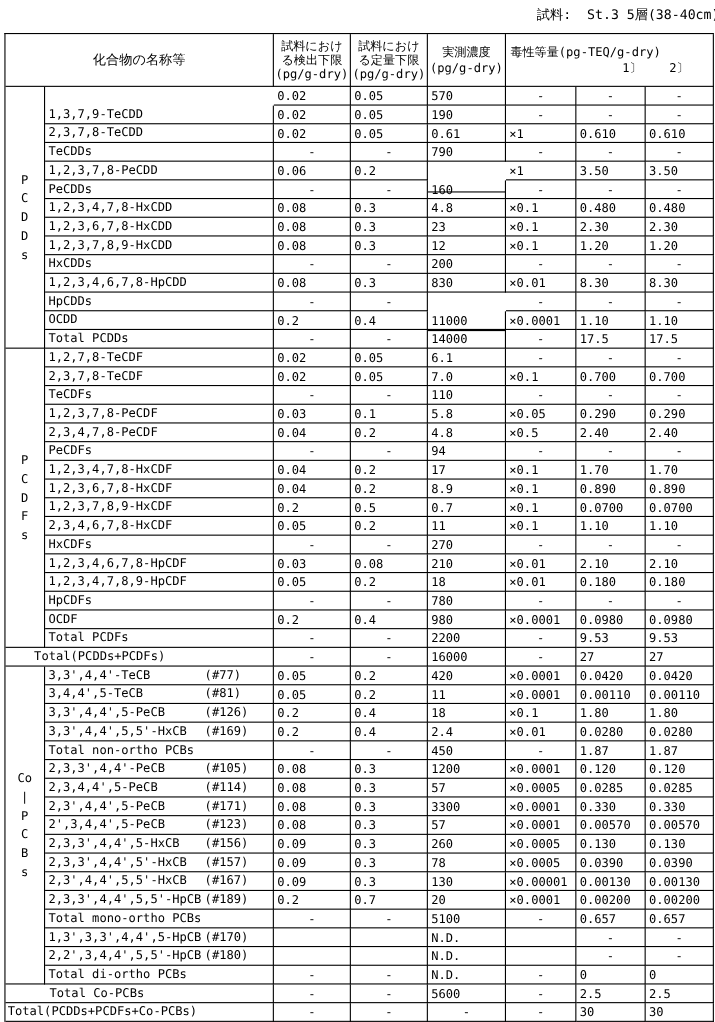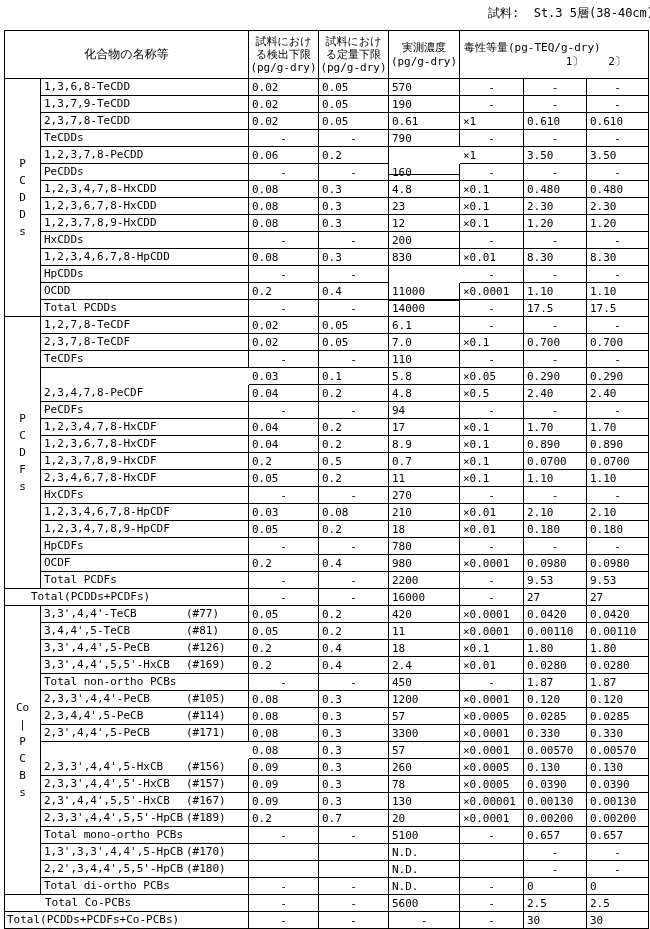--- a/index.html
+++ b/index.html
@@ -56,21 +56,20 @@
       <span class="t2">2〕</span>
     </div>
   </div>
 <div class="cell gcell" style="grid-area: 2 / 1 / span 14;">
       <div>P</div>
       <div>C</div>
       <div>D</div>
       <div>D</div>
       <div>s</div>
     </div>
-    <div class="cell ncell" style="grid-row: 2;"><span class="nm">1,3,6,8-TeCDD</span></div>
     <div class="cell vcell" style="grid-area: 2 / 3;">0.02</div>
     <div class="cell vcell" style="grid-area: 2 / 4;">0.05</div>
     <div class="cell vcell" style="grid-area: 2 / 5;">570</div>
     <div class="cell vcell ctr" style="grid-area: 2 / 6;">-</div>
     <div class="cell vcell ctr" style="grid-area: 2 / 7;">-</div>
     <div class="cell vcell ctr" style="grid-area: 2 / 8;">-</div>
     <div class="cell ncell" style="grid-row: 3;"><span class="nm">1,3,7,9-TeCDD</span></div>
     <div class="cell vcell" style="grid-area: 3 / 3;">0.02</div>
     <div class="cell vcell" style="grid-area: 3 / 4;">0.05</div>
     <div class="cell vcell" style="grid-area: 3 / 5;">190</div>
@@ -182,20 +181,21 @@
     <div class="cell vcell" style="grid-area: 17 / 6;">×0.1</div>
     <div class="cell vcell" style="grid-area: 17 / 7;">0.700</div>
     <div class="cell vcell" style="grid-area: 17 / 8;">0.700</div>
     <div class="cell ncell" style="grid-row: 18;"><span class="nm">TeCDFs</span></div>
     <div class="cell vcell ctr" style="grid-area: 18 / 3;">-</div>
     <div class="cell vcell ctr" style="grid-area: 18 / 4;">-</div>
     <div class="cell vcell" style="grid-area: 18 / 5;">110</div>
     <div class="cell vcell ctr" style="grid-area: 18 / 6;">-</div>
     <div class="cell vcell ctr" style="grid-area: 18 / 7;">-</div>
     <div class="cell vcell ctr" style="grid-area: 18 / 8;">-</div>
+    <div class="cell ncell" style="grid-row: 19;"><span class="nm">1,2,3,7,8-PeCDF</span></div>
     <div class="cell vcell" style="grid-area: 19 / 3;">0.03</div>
     <div class="cell vcell" style="grid-area: 19 / 4;">0.1</div>
     <div class="cell vcell" style="grid-area: 19 / 5;">5.8</div>
     <div class="cell vcell" style="grid-area: 19 / 6;">×0.05</div>
     <div class="cell vcell" style="grid-area: 19 / 7;">0.290</div>
     <div class="cell vcell" style="grid-area: 19 / 8;">0.290</div>
     <div class="cell ncell" style="grid-row: 20;"><span class="nm">2,3,4,7,8-PeCDF</span></div>
     <div class="cell vcell" style="grid-area: 20 / 3;">0.04</div>
     <div class="cell vcell" style="grid-area: 20 / 4;">0.2</div>
     <div class="cell vcell" style="grid-area: 20 / 5;">4.8</div>
@@ -343,20 +343,21 @@
     <div class="cell vcell" style="grid-area: 39 / 6;">×0.0005</div>
     <div class="cell vcell" style="grid-area: 39 / 7;">0.0285</div>
     <div class="cell vcell" style="grid-area: 39 / 8;">0.0285</div>
     <div class="cell ncell" style="grid-row: 40;"><span class="nm">2,3',4,4',5-PeCB</span><span class="cat">(#171)</span></div>
     <div class="cell vcell" style="grid-area: 40 / 3;">0.08</div>
     <div class="cell vcell" style="grid-area: 40 / 4;">0.3</div>
     <div class="cell vcell" style="grid-area: 40 / 5;">3300</div>
     <div class="cell vcell" style="grid-area: 40 / 6;">×0.0001</div>
     <div class="cell vcell" style="grid-area: 40 / 7;">0.330</div>
     <div class="cell vcell" style="grid-area: 40 / 8;">0.330</div>
+    <div class="cell ncell" style="grid-row: 41;"><span class="nm">2',3,4,4',5-PeCB</span><span class="cat">(#123)</span></div>
     <div class="cell vcell" style="grid-area: 41 / 3;">0.08</div>
     <div class="cell vcell" style="grid-area: 41 / 4;">0.3</div>
     <div class="cell vcell" style="grid-area: 41 / 5;">57</div>
     <div class="cell vcell" style="grid-area: 41 / 6;">×0.0001</div>
     <div class="cell vcell" style="grid-area: 41 / 7;">0.00570</div>
     <div class="cell vcell" style="grid-area: 41 / 8;">0.00570</div>
     <div class="cell ncell" style="grid-row: 42;"><span class="nm">2,3,3',4,4',5-HxCB</span><span class="cat">(#156)</span></div>
     <div class="cell vcell" style="grid-area: 42 / 3;">0.09</div>
     <div class="cell vcell" style="grid-area: 42 / 4;">0.3</div>
     <div class="cell vcell" style="grid-area: 42 / 5;">260</div>

